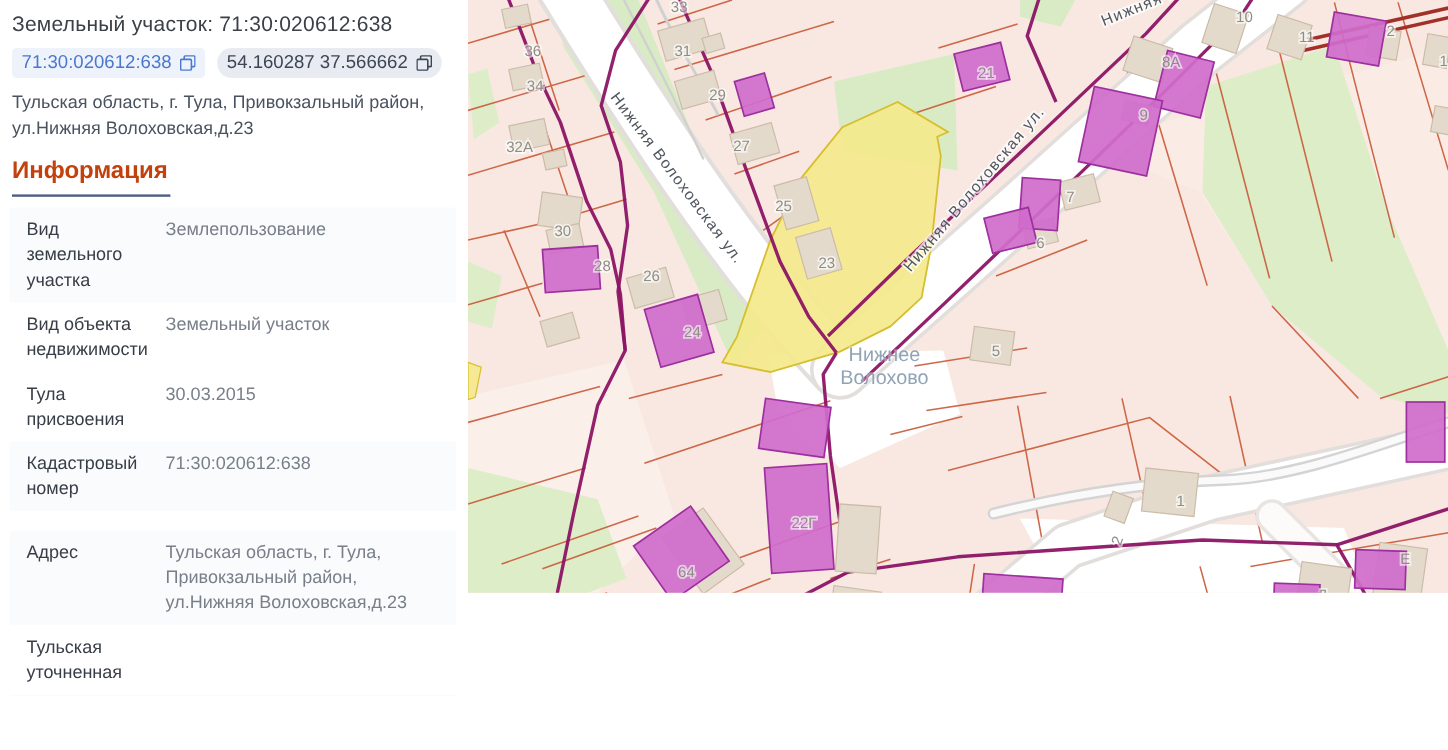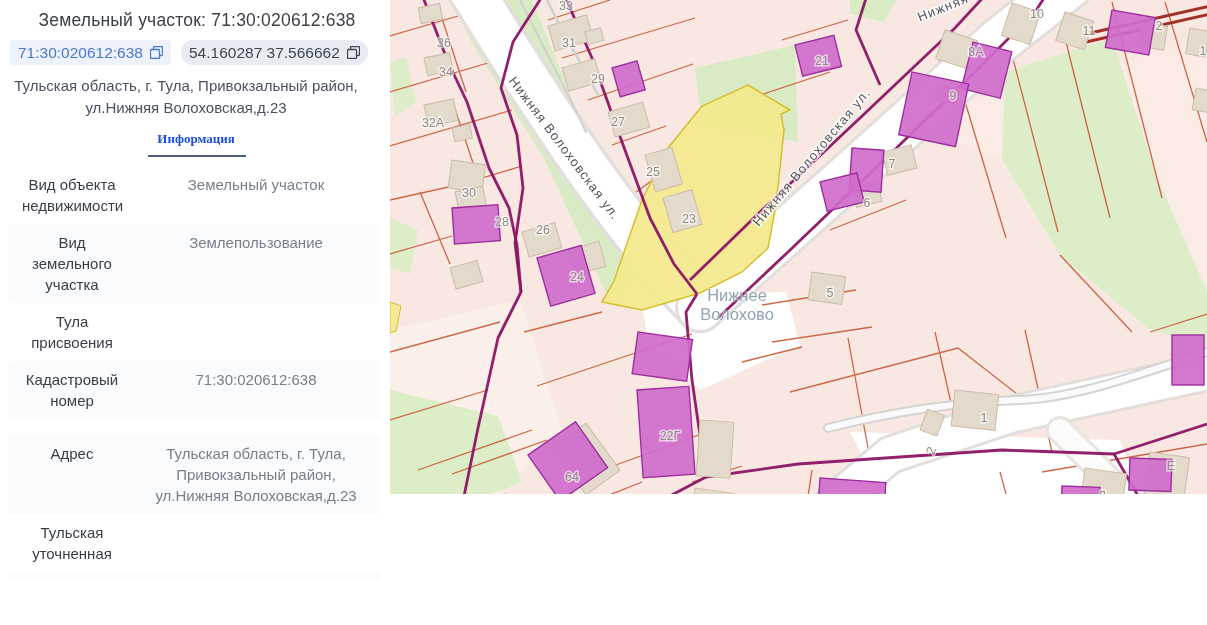--- a/index.html
+++ b/index.html
@@ -1,28 +1,28 @@
 <!DOCTYPE html>
 <html><head>
 <meta charset="utf-8">
 <style>
   html,body{margin:0;padding:0;}
   body{font-family:"Liberation Sans",sans-serif;background:#fff;}
   .app{position:relative;width:1207px;height:625px;overflow:hidden;background:#fff;}
 
   
-  .panel{position:absolute;left:0;top:0;width:390px;height:580px;background:#fff;box-sizing:border-box;padding:8px 6px 0 8px;overflow:hidden;text-align:center;}
+  .panel{position:absolute;left:0;top:0;width:390px;height:580px;background:#fff;box-sizing:border-box;padding:8px 6px 0 8px;overflow:hidden;}
   .panel-title{font-size:17.5px;font-weight:500;color:#3c4148;margin:2px 0 9px 2px;letter-spacing:.2px;}
   .chips{display:flex;gap:10px;margin:0 0 10px 2px;align-items:center;}
   .chip{display:inline-flex;align-items:center;gap:7px;height:25px;padding:0 8px;border-radius:4px;font-size:15.5px;white-space:nowrap;}
   .chip.link{background:#edf2fb;color:#4b78cf;cursor:pointer;}
   .chip.coords{background:#e8ecf2;color:#3e4654;border-radius:12px;}
   .copy-btn{display:inline-flex;cursor:pointer;color:inherit;background:none;border:none;padding:0;}
   .addr{font-size:15px;color:#4a5260;line-height:1.45;margin:0 0 10px 2px;max-width:352px;}
-  .tab{display:inline-block;margin-left:2px;font-size:13px;font-weight:700;color:#1d4ed8;padding:2px 2px 8px 0;border-bottom:2.5px solid #4e5f86;min-width:96px;cursor:pointer;font-family:Liberation Serif, serif;}
+  .tab{display:inline-block;margin-left:2px;font-size:20px;font-weight:700;color:#c2410c;padding:2px 2px 8px 0;border-bottom:2.5px solid #4e5f86;min-width:96px;cursor:pointer;}
   .rows{margin-top:9px;}
   .info-row{display:grid;grid-template-columns:100px 1fr;gap:16px;margin:0 4px 0 0;padding:8px 6px 8px 14px;font-size:15px;line-height:1.4;border-radius:2px;background:#fff;}
   .info-row.alt{background:#fafbfc;}
   .info-label{color:#383e47;}
   .info-value{color:#787f8a;}
 
   
   .map{position:absolute;left:390px;top:0;width:817px;height:494px;overflow:hidden;cursor:grab;background:#f8e8e1;}
   .map svg{display:block;}
   .lbl-num{font-family:"Liberation Sans",sans-serif;font-size:12.5px;fill:#8f8b85;text-anchor:middle;paint-order:stroke;stroke:#fff;stroke-width:3px;stroke-opacity:.6;}
@@ -61,30 +61,31 @@
             </svg>
         </button>
       </span>
     </div>
 
     <div class="addr">Тульская область, г. Тула, Привокзальный район, ул.Нижняя Волоховская,д.23</div>
 
     <div class="tab">Информация</div>
 
     <div class="rows">
+        <div class="info-row alt">
+          <div class="info-label">Вид земельного участка</div>
+          <div class="info-value">Землепользование</div>
+        </div>
         <div class="info-row">
           <div class="info-label">Вид объекта недвижимости</div>
           <div class="info-value">Земельный участок</div>
         </div>
-        <div class="info-row alt">
-          <div class="info-label">Вид земельного участка</div>
-          <div class="info-value">Землепользование</div>
-        </div>
         <div class="info-row">
           <div class="info-label">Тула присвоения</div>
+          <div class="info-value">30.03.2015</div>
         </div>
         <div class="info-row alt">
           <div class="info-label">Кадастровый номер</div>
           <div class="info-value">71:30:020612:638</div>
         </div>
         <div class="info-row">
         </div>
         <div class="info-row alt">
           <div class="info-label">Адрес</div>
           <div class="info-value">Тульская область, г. Тула, Привокзальный район, ул.Нижняя Волоховская,д.23</div>

